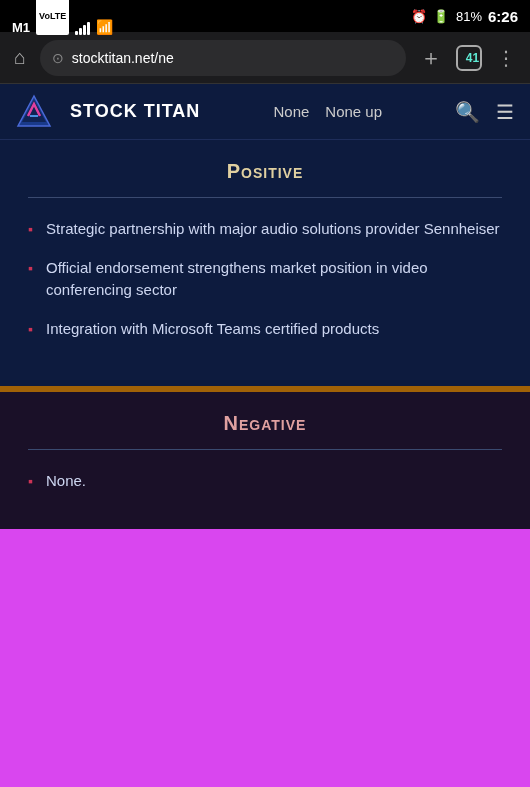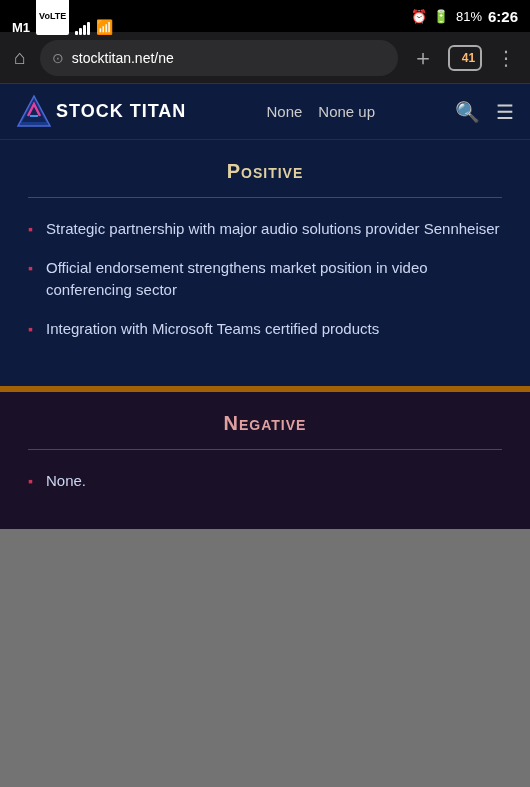--- a/index.html
+++ b/index.html
@@ -109,24 +109,24 @@
     .add-tab-btn {
       color: #aaa;
       font-size: 22px;
       cursor: pointer;
       padding: 4px;
     }
     .tab-count-btn {
       background: transparent;
       border: 2px solid #aaa;
       border-radius: 6px;
-      color: #fdba74;
+      color: #5eead4;
       font-size: 12px;
       font-weight: 700;
-      width: 34px;
+      width: 26px;
       height: 26px;
       display: flex;
       align-items: center;
       justify-content: center;
       cursor: pointer;
       padding-left: 7px;
     }
     .more-btn {
       color: #aaa;
       font-size: 20px;
@@ -140,21 +140,21 @@
       height: 56px;
       display: flex;
       align-items: center;
       padding: 0 16px;
       justify-content: space-between;
       border-bottom: 1px solid #1e2d5a;
     }
     .logo-area {
       display: flex;
       align-items: center;
-      gap: 4px;
+      gap: 18px;
     }
     .logo-icon {
       width: 36px;
       height: 36px;
     }
     .logo-text {
       color: #fff;
       font-size: 18px;
       font-weight: 700;
       letter-spacing: 1px;
@@ -180,21 +180,21 @@
       font-size: 20px;
       cursor: pointer;
       background: none;
       border: none;
     }
 
     
     .main-content {
       height: calc(787px - 32px - 52px - 56px);
       overflow-y: auto;
-      background: #737373;
+      background: #d946ef;
     }
 
     
     .positive-section {
       background: #0d1b3e;
       padding: 20px 28px 30px;
     }
     .section-title {
       text-align: center;
       font-size: 20px;

